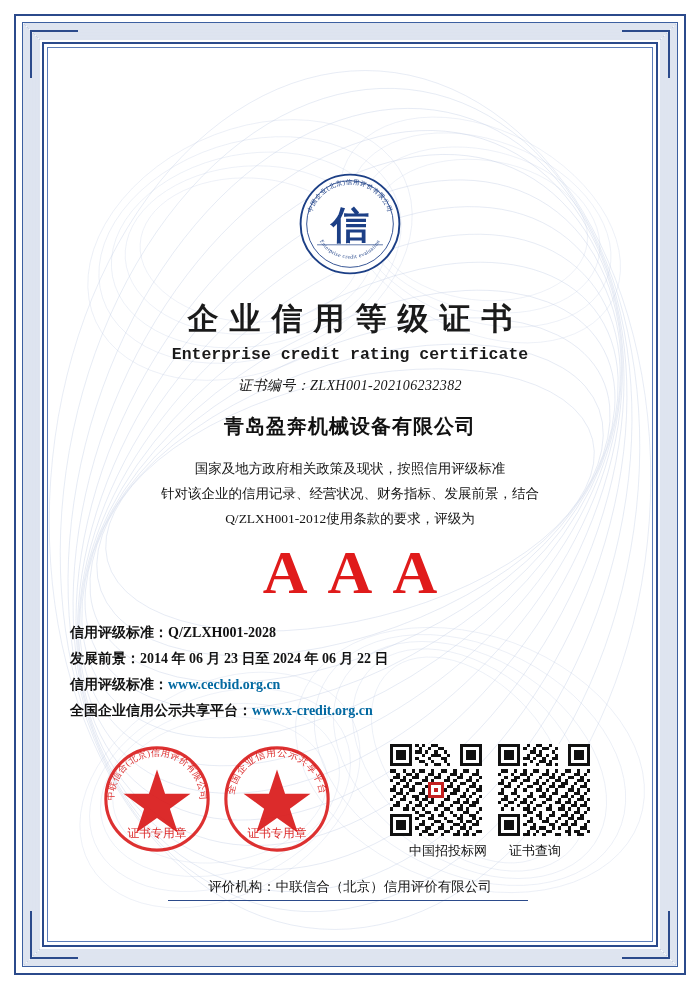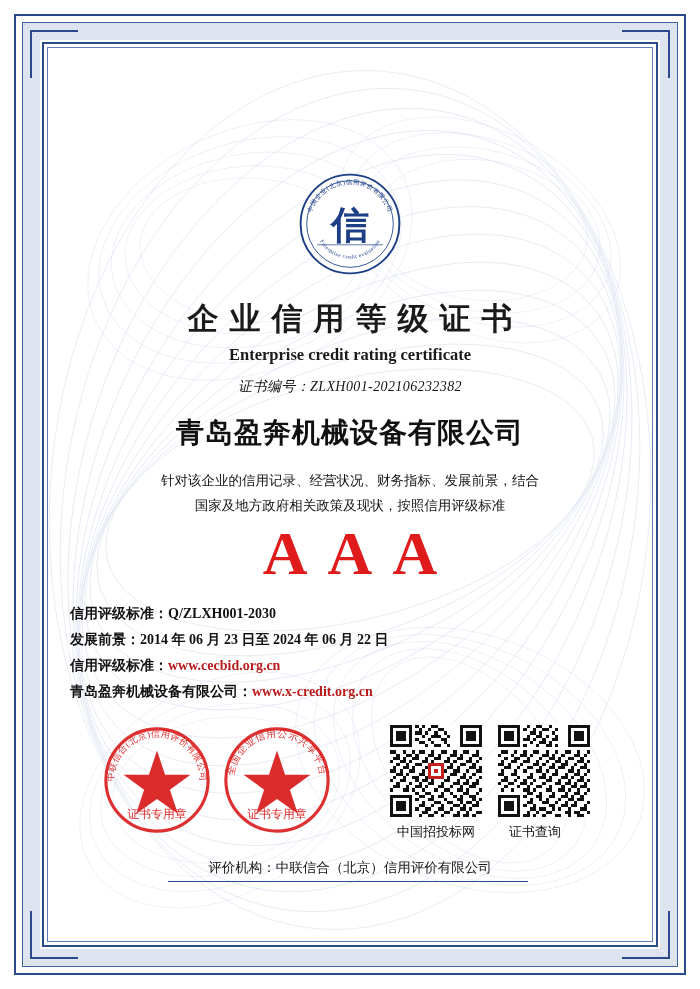--- a/index.html
+++ b/index.html
@@ -85,67 +85,68 @@
     letter-spacing: 11px;
     color: #1a1a1a;
     text-indent: 11px;
     font-family: "Liberation Serif", serif;
   }
   .title-en {
     margin-top: 5px;
     font-size: 16.5px;
     font-weight: bold;
     color: #1a1a1a;
-    font-family: Liberation Serif, serif;
+    font-family: Liberation Mono, monospace;
   }
   .cert-no {
     margin-top: 13px;
     font-size: 14px;
     color: #151515;
     letter-spacing: 0.4px;
     font-style: italic;
   }
   .company {
     margin-top: 18px;
-    font-size: 28px;
+    font-size: 20px;
     font-weight: bold;
     letter-spacing: 1px;
     color: #111111;
   }
 
   .para {
     margin-top: 16px;
     font-size: 13.5px;
     line-height: 25px;
     color: #141414;
     padding: 0 22px;
   }
   .para div { white-space: nowrap; }
 
   .grade {
+    margin-top: 6px;
     font-size: 62px;
     font-weight: bold;
     color: #e01b1b;
     letter-spacing: 20px;
     text-indent: 20px;
     font-family: "Liberation Serif", serif;
   }
 
   
   .details {
     margin-top: 12px;
     text-align: left;
     padding-left: 10px;
     font-size: 14px;
     line-height: 26px;
     color: #121212;
     font-weight: bold;
   }
   .details .row { white-space: nowrap; }
-  .details .val-blue { color: #b91c1c; }
+  .details .val-blue { color: #0369a1; }
 
   
   .bottom {
     position: relative;
     margin-top: 6px;
     height: 190px;
   }
   .seal {
     position: absolute;
     width: 118px; height: 118px;
@@ -162,21 +163,21 @@
   .qr.q1 { left: 330px; }
   .qr.q2 { left: 438px; }
   .qr-caption {
     position: absolute;
     top: 112px;
     font-size: 13px;
     color: #141414;
     width: 120px;
     text-align: center;
   }
-  .qr-caption.c1 { left: 316px; }
+  .qr-caption.c1 { left: 328px; }
   .qr-caption.c2 { left: 415px; }
 
   .issuer {
     position: absolute;
     top: 148px;
     left: 0; right: 0;
     font-size: 13.5px;
     color: #141414;
   }
   .issuer-underline {
@@ -300,38 +301,39 @@
     <div class="title-cn">企业信用等级证书</div>
     <div class="title-en">Enterprise credit rating certificate</div>
 
     <div class="cert-no">
       <span>证书编号：</span><span>ZLXH001-202106232382</span>
     </div>
 
     <div class="company">青岛盈奔机械设备有限公司</div>
 
     <div class="para">
+      <div>国家及地方政府相关政策及现状，按照信用评级标准</div>
       <div>针对该企业的信用记录、经营状况、财务指标、发展前景，结合</div>
-      <div>国家及地方政府相关政策及现状，按照信用评级标准</div>
+      <div>Q/ZLXH001-2012使用条款的要求，评级为</div>
     </div>
 
     <div class="grade">AAA</div>
 
     <div class="details">
       <div class="row">
-        <span>信用评级标准：</span><span>Q/ZLXH001-2030</span>
+        <span>信用评级标准：</span><span>Q/ZLXH001-2028</span>
       </div>
       <div class="row">
         <span>发展前景：</span><span>2014 年 06 月 23 日至 2024 年 06 月 22 日</span>
       </div>
       <div class="row">
         <span>信用评级标准：</span><span class="val-blue">www.cecbid.org.cn</span>
       </div>
       <div class="row">
-        <span>青岛盈奔机械设备有限公司：</span><span class="val-blue">www.x-credit.org.cn</span>
+        <span>全国企业信用公示共享平台：</span><span class="val-blue">www.x-credit.org.cn</span>
       </div>
     </div>
 
     <div class="bottom">
 
       <svg class="seal s1" viewBox="0 0 120 120">
         <defs>
           <path id="sealTop1" d="M 60 60 m -44 0 a 44 44 0 1 1 88 0" fill="none"></path>
         </defs>
         <circle cx="60" cy="60" r="52" fill="none" stroke="#d81414" stroke-width="3.2" opacity="0.88"></circle>

